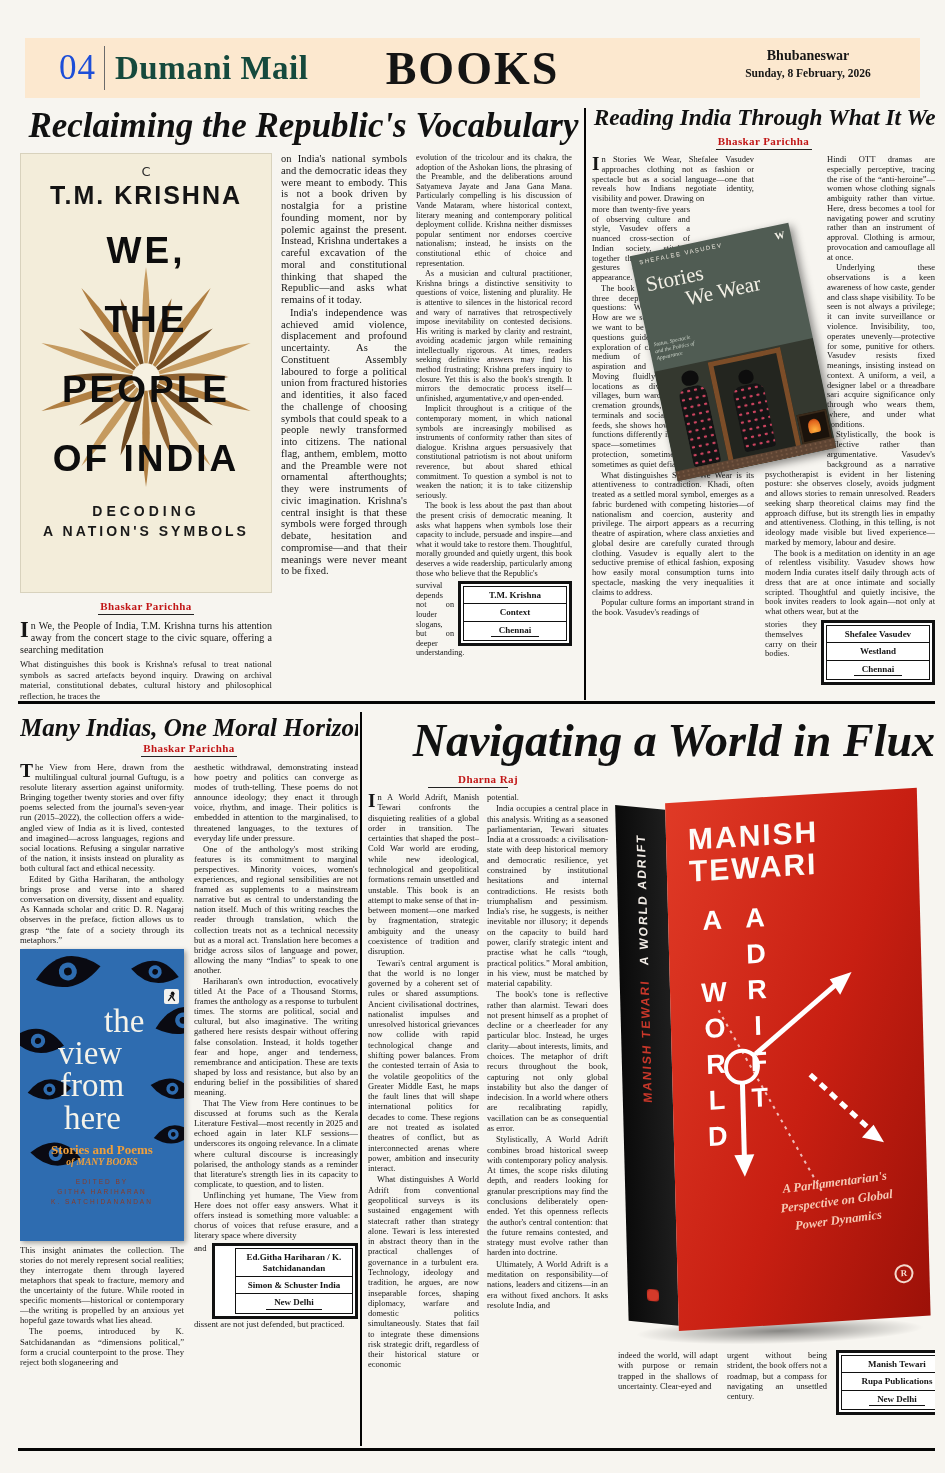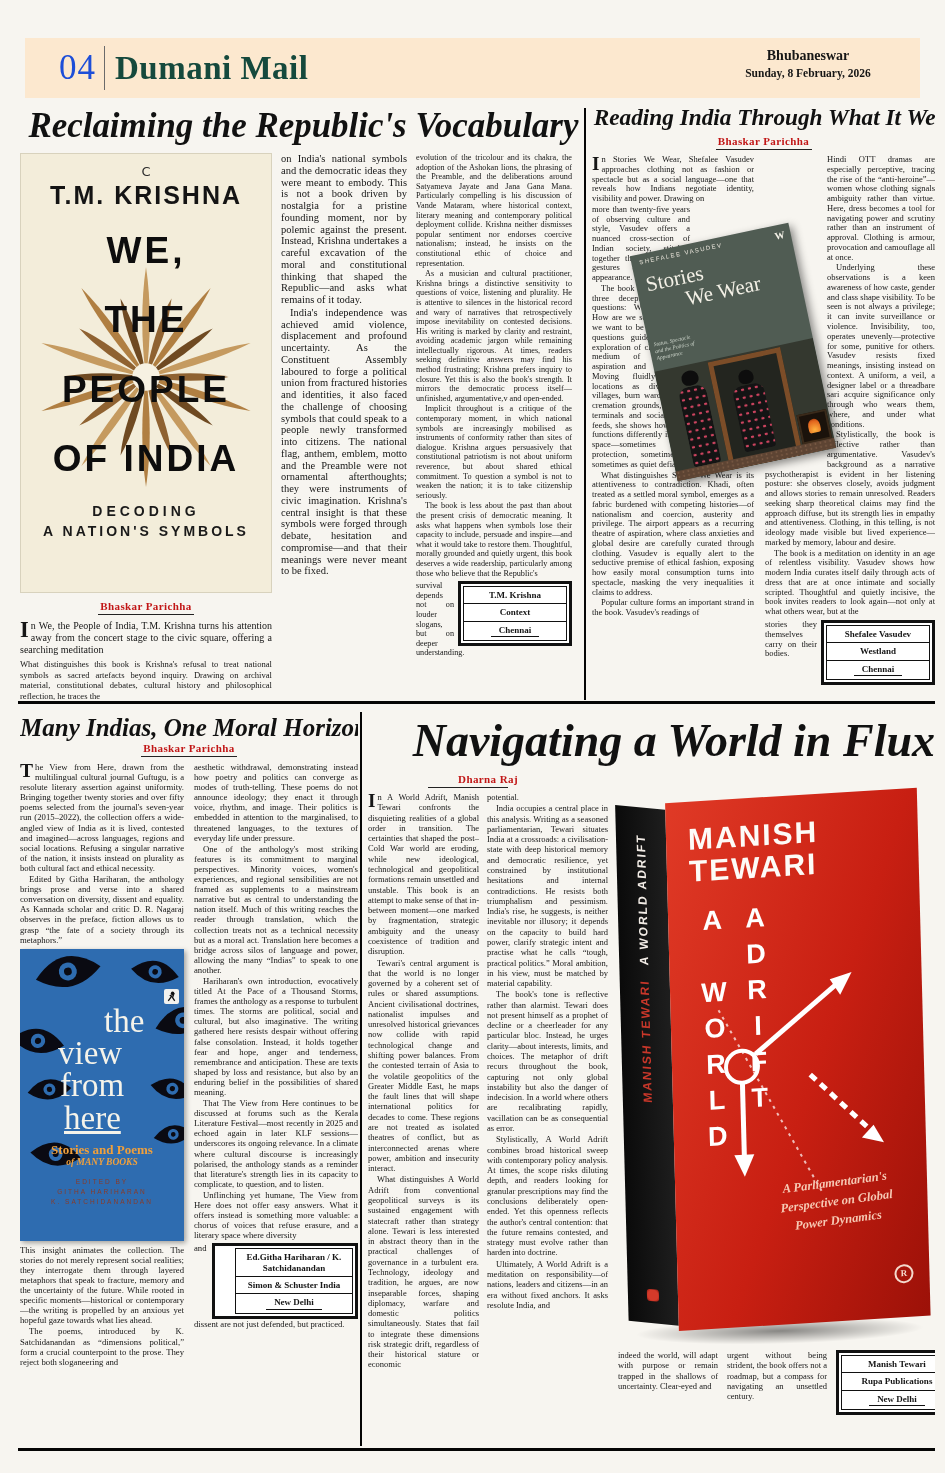--- a/index.html
+++ b/index.html
@@ -92,21 +92,21 @@
   .a3-body{display:flex;gap:10px;margin-top:3px;font-size:8.7px;line-height:1.16;}
   .a3-col1,.a3-col2{width:164px;flex:none;}
   .cover3{position:relative;width:164px;height:292px;background:#2e6cb0;margin:4px 0 4px 0;overflow:hidden;box-shadow:2px 2px 5px rgba(0,0,0,.35);}
   .cover3 svg.eyes{position:absolute;inset:0;}
   .cover3 .c3logo{position:absolute;right:5px;top:40px;width:15px;height:15px;background:#f2f2ef;border-radius:2px;}
   .cover3 .c3logo svg{position:absolute;inset:1px;}
   .c3t{position:relative;color:#f5f3ea;font-size:33px;line-height:.98;}
   .c3t.l1{margin:56px 0 0 84px;}
   .c3t.l2{margin-left:38px;}
   .c3t.l3{margin-left:40px;}
-  .c3t.l4{margin-left:44px;text-decoration:underline;}
+  .c3t.l4{margin-left:44px;}
   .c3sub{position:relative;text-align:center;color:#f0a03c;font-weight:bold;font-size:13px;margin-top:8px;}
   .c3sub2{position:relative;text-align:center;color:#f0a03c;font-weight:bold;font-style:italic;font-size:9.5px;}
   .c3ed{position:relative;text-align:center;color:#8a3b28;font-family:"Liberation Sans",sans-serif;font-size:6.5px;letter-spacing:2px;margin-top:9px;line-height:1.5;}
 
   
   .a4{position:absolute;left:368px;top:712px;width:567px;height:734px;overflow:hidden;}
   .a4 .headline{font-size:46px;margin-top:2px;text-align:right;}
   .a4 .byline{width:240px;text-align:center;margin-top:6px;}
   .a4 .byline-rule{width:80px;margin:2px 0 4px 60px;}
   .a4-body{display:flex;gap:8px;font-size:8.5px;line-height:1.21;}
@@ -132,20 +132,21 @@
 </style>
 </head>
 <body>
 
 <div class="page">
 
   <div class="header-bar">
     <div class="pageno">04</div>
     <div class="mast-div"></div>
     <div class="masthead">Dumani Mail</div>
+    <div class="section-title">BOOKS</div>
     <div class="dateline">
       <div class="city">Bhubaneswar</div>
       <div class="date">Sunday, 8 February, 2026</div>
     </div>
   </div>
 
   <div class="a1">
     <div class="headline">Reclaiming the Republic's Vocabulary</div>
     <div class="a1-body">
       <div class="a1-colA">

